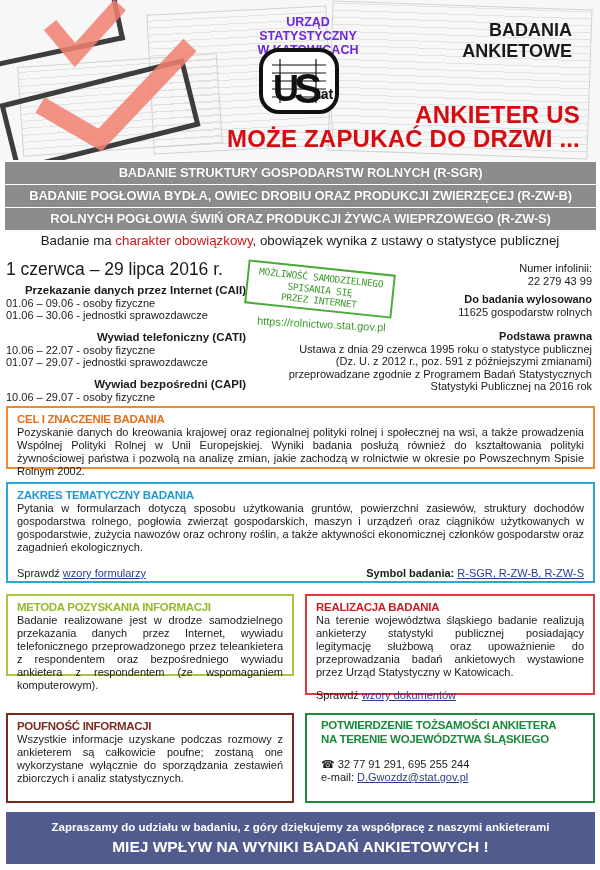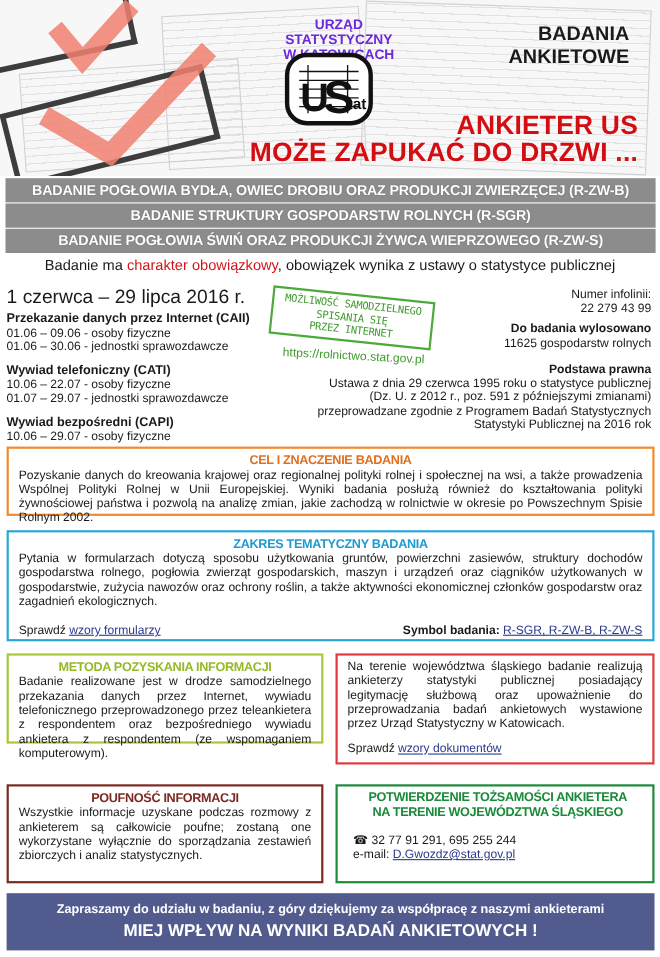--- a/index.html
+++ b/index.html
@@ -29,42 +29,42 @@
     font-weight: bold; font-size: 13px; line-height: 22px; text-align: center; white-space: nowrap;
     text-shadow: 0 0 1px #555; letter-spacing: -0.2px; }
 
   .obligation { position: absolute; left: 0; top: 232px; width: 600px; text-align: center;
     font-size: 13.3px; line-height: 18px; color: #1a1a1a; }
   .obligation .red { color: #d0151a; }
 
   
   .schedule { position: absolute; left: 6px; top: 258px; width: 240px; }
   .period { font-size: 17.5px; line-height: 22px; margin-bottom: 4px; }
-  .mode-title { font-weight: bold; font-size: 11.5px; line-height: 13px; }
+  .mode-title { font-weight: bold; font-size: 11.5px; line-height: 13px; text-align: right; }
   .mode-line { font-size: 11px; line-height: 12px; }
   .mode { margin-bottom: 10px; }
 
   
   .stamp { position: absolute; left: 246px; top: 267px; width: 148px; height: 44px;
     border: 2px solid #4caa3a; transform: rotate(6deg); color: #3f9a2e;
     font-family: "DejaVu Sans Mono", monospace; font-size: 9.5px; line-height: 11.5px;
     text-align: center; padding-top: 3px; letter-spacing: -0.3px; }
   .stamp-url { position: absolute; left: 257px; top: 318px; color: #3f9a2e; font-size: 11px;
     transform: rotate(3deg); text-decoration: none; }
 
   
   .info { position: absolute; right: 8px; top: 262px; width: 330px; text-align: right;
     font-size: 11px; line-height: 12.5px; }
   .info .label { font-weight: bold; }
   .info .blk { margin-bottom: 6px; }
 
   
   .box { position: absolute; border: 2px solid; padding: 4px 9px 4px 9px; font-size: 11px;
     line-height: 13px; text-align: justify; background: #ffffff; }
-  .box-title { font-weight: bold; font-size: 11.5px; line-height: 14px; letter-spacing: -0.3px; text-align: center; }
+  .box-title { font-weight: bold; font-size: 11.5px; line-height: 14px; letter-spacing: -0.3px; text-align: left; }
   .box a { color: #2b3a8c; text-decoration: underline; }
   .box .foot { margin-top: 13px; display: flex; justify-content: space-between; }
   .box .sym-label { font-weight: bold; }
 
   .box-cel { left: 6px; top: 406px; width: 589px; height: 63px; border-color: #f08a2e; }
   .box-cel .box-title { color: #e07020; }
   .box-zakres { left: 6px; top: 482px; width: 589px; height: 101px; border-color: #2aa7d8; }
   .box-zakres .box-title { color: #1f9ad0; }
   .box-metoda { left: 6px; top: 594px; width: 288px; height: 82px; border-color: #a6c83a; }
   .box-metoda .box-title { color: #95b92a; }
@@ -121,23 +121,23 @@
   <div class="badania">
     <div>BADANIA</div>
     <div>ANKIETOWE</div>
   </div>
 
   <div class="slogan1">ANKIETER US</div>
   <div class="slogan2">MOŻE ZAPUKAĆ DO DRZWI ...</div>
 </div>
 
 <div class="survey-bars">
+  <div class="survey-bar">BADANIE STRUKTURY GOSPODARSTW ROLNYCH (R-SGR)</div>
   <div class="survey-bar">BADANIE POGŁOWIA BYDŁA, OWIEC DROBIU ORAZ PRODUKCJI ZWIERZĘCEJ (R-ZW-B)</div>
-  <div class="survey-bar">BADANIE STRUKTURY GOSPODARSTW ROLNYCH (R-SGR)</div>
-  <div class="survey-bar">BADANIE POGŁOWIA ŚWIŃ ORAZ PRODUKCJI ŻYWCA WIEPRZOWEGO (R-ZW-S)</div>
+  <div class="survey-bar">ROLNYCH POGŁOWIA ŚWIŃ ORAZ PRODUKCJI ŻYWCA WIEPRZOWEGO (R-ZW-S)</div>
 </div>
 
 <div class="obligation">
   <span>Badanie ma </span><span class="red">charakter obowiązkowy</span><span>, obowiązek wynika z ustawy o statystyce publicznej</span>
 </div>
 
 <div class="schedule">
   <div class="period">1 czerwca – 29 lipca 2016 r.</div>
   <div class="mode">
     <div class="mode-title">Przekazanie danych przez Internet (CAII)</div>
@@ -193,20 +193,21 @@
     <div><span class="sym-label">Symbol badania: </span><a>R-SGR, R-ZW-B, R-ZW-S</a></div>
   </div>
 </div>
 
 <div class="box box-metoda">
   <div class="box-title">METODA POZYSKANIA INFORMACJI</div>
   <div>Badanie realizowane jest w drodze samodzielnego przekazania danych przez Internet, wywiadu telefonicznego przeprowadzonego przez teleankietera z respondentem oraz bezpośredniego wywiadu ankietera z respondentem (ze wspomaganiem komputerowym).</div>
 </div>
 
 <div class="box box-realizacja">
+  <div class="box-title">REALIZACJA BADANIA</div>
   <div>Na terenie województwa śląskiego badanie realizują ankieterzy statystyki publicznej posiadający legitymację służbową oraz upoważnienie do przeprowadzania badań ankietowych wystawione przez Urząd Statystyczny w Katowicach.</div>
   <div style="margin-top:10px;"><span>Sprawdź </span><a>wzory dokumentów</a></div>
 </div>
 
 <div class="box box-poufnosc">
   <div class="box-title">POUFNOŚĆ INFORMACJI</div>
   <div>Wszystkie informacje uzyskane podczas rozmowy z ankieterem są całkowicie poufne; zostaną one wykorzystane wyłącznie do sporządzania zestawień zbiorczych i analiz statystycznych.</div>
 </div>
 
 <div class="box box-potw">

